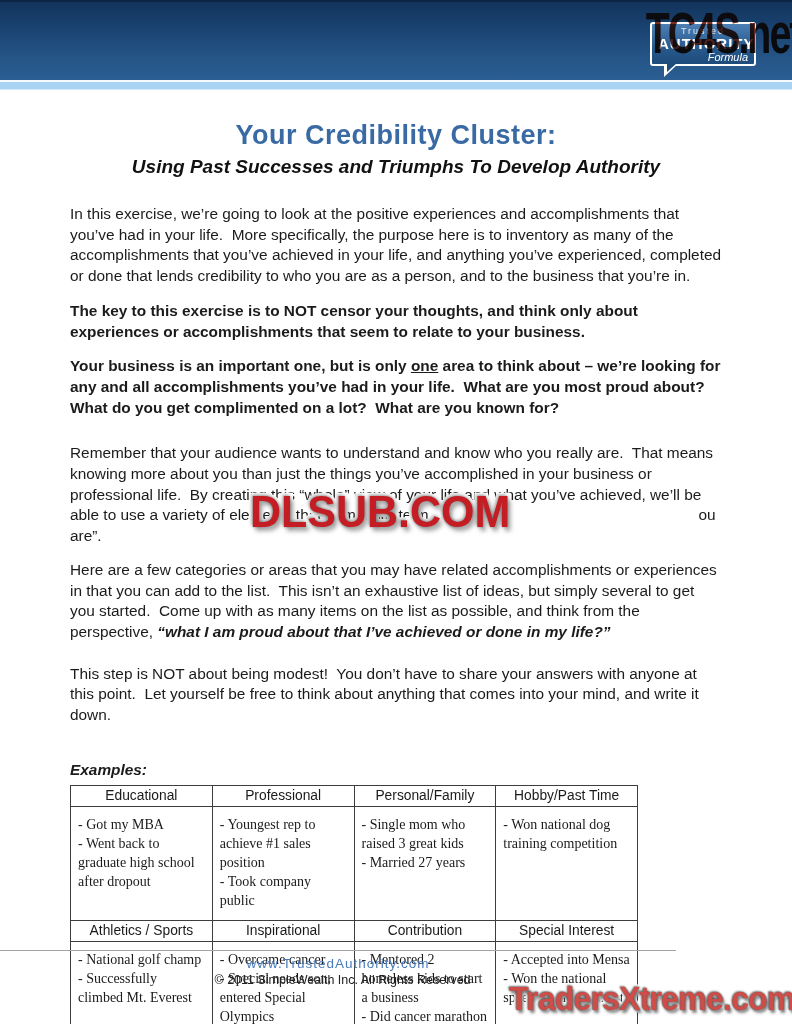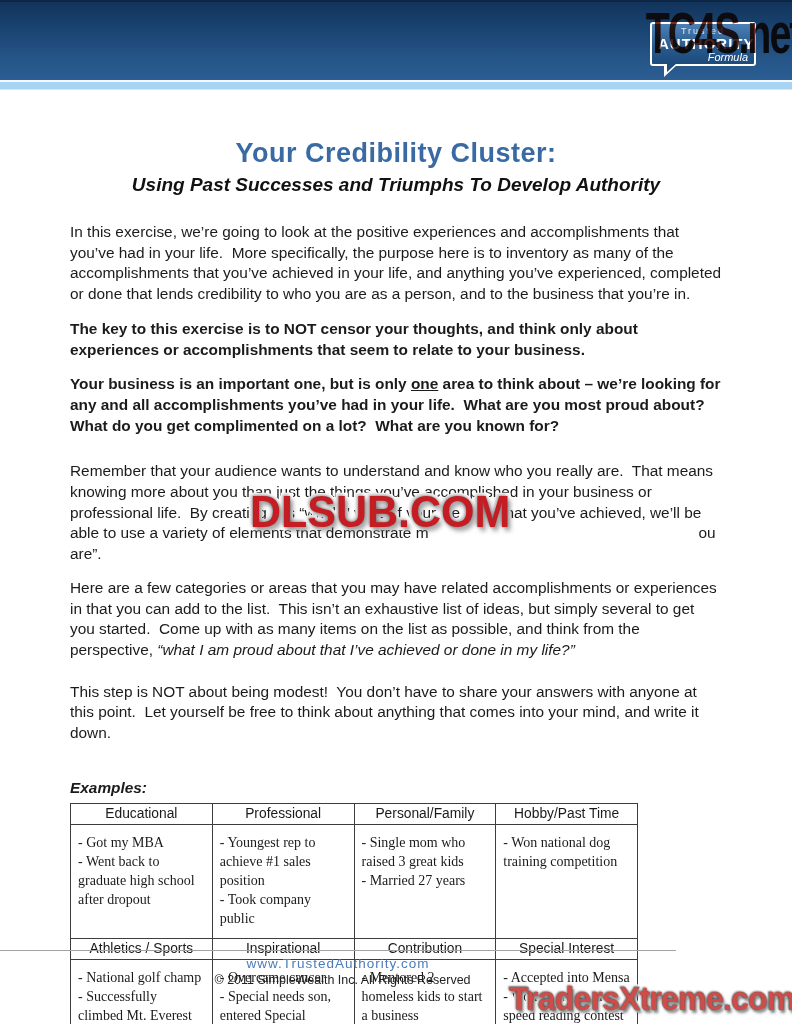--- a/index.html
+++ b/index.html
@@ -91,21 +91,21 @@
     paint-order:stroke fill;
     text-shadow:0 0 2px rgba(40,40,40,.8), 2px 3px 3px rgba(50,50,50,.6), -1px -1px 2px rgba(60,60,60,.5);
     transform:scaleX(0.95); transform-origin:100% 0;
   }
   .wm-gap { display:inline-block; width:270px; height:10px; }
 
   
   .page { padding:0 70px; }
 
   .doc-title {
-    margin-top:48px;
+    margin-top:30px;
     text-align:center;
     font-size:27px; line-height:30px;
     font-weight:bold;
     color:#3a6aa4;
     letter-spacing:0.5px;
   }
   .doc-subtitle {
     margin-top:4px;
     text-align:center;
     font-size:19px; line-height:25px;
@@ -119,21 +119,21 @@
     color:#1b1b1b;
   }
   .p1 { margin-top:25px; }
   .p-bold { font-weight:bold; }
   .p2 { margin-top:14px; }
   .p3 { margin-top:14px; }
   .p4 { margin-top:25px; }
   .p5 { margin-top:13px; }
   .p6 { margin-top:21px; }
   .u { text-decoration:underline; }
-  .bi { font-weight:normal; font-style:italic; }
+  .bi { font-weight:bold; font-style:italic; }
 
   .examples-label {
     margin-top:35px;
     font-size:15.4px; font-weight:bold; font-style:italic;
   }
 
   
   table.ex {
     margin-top:6px;
     width:568px;

